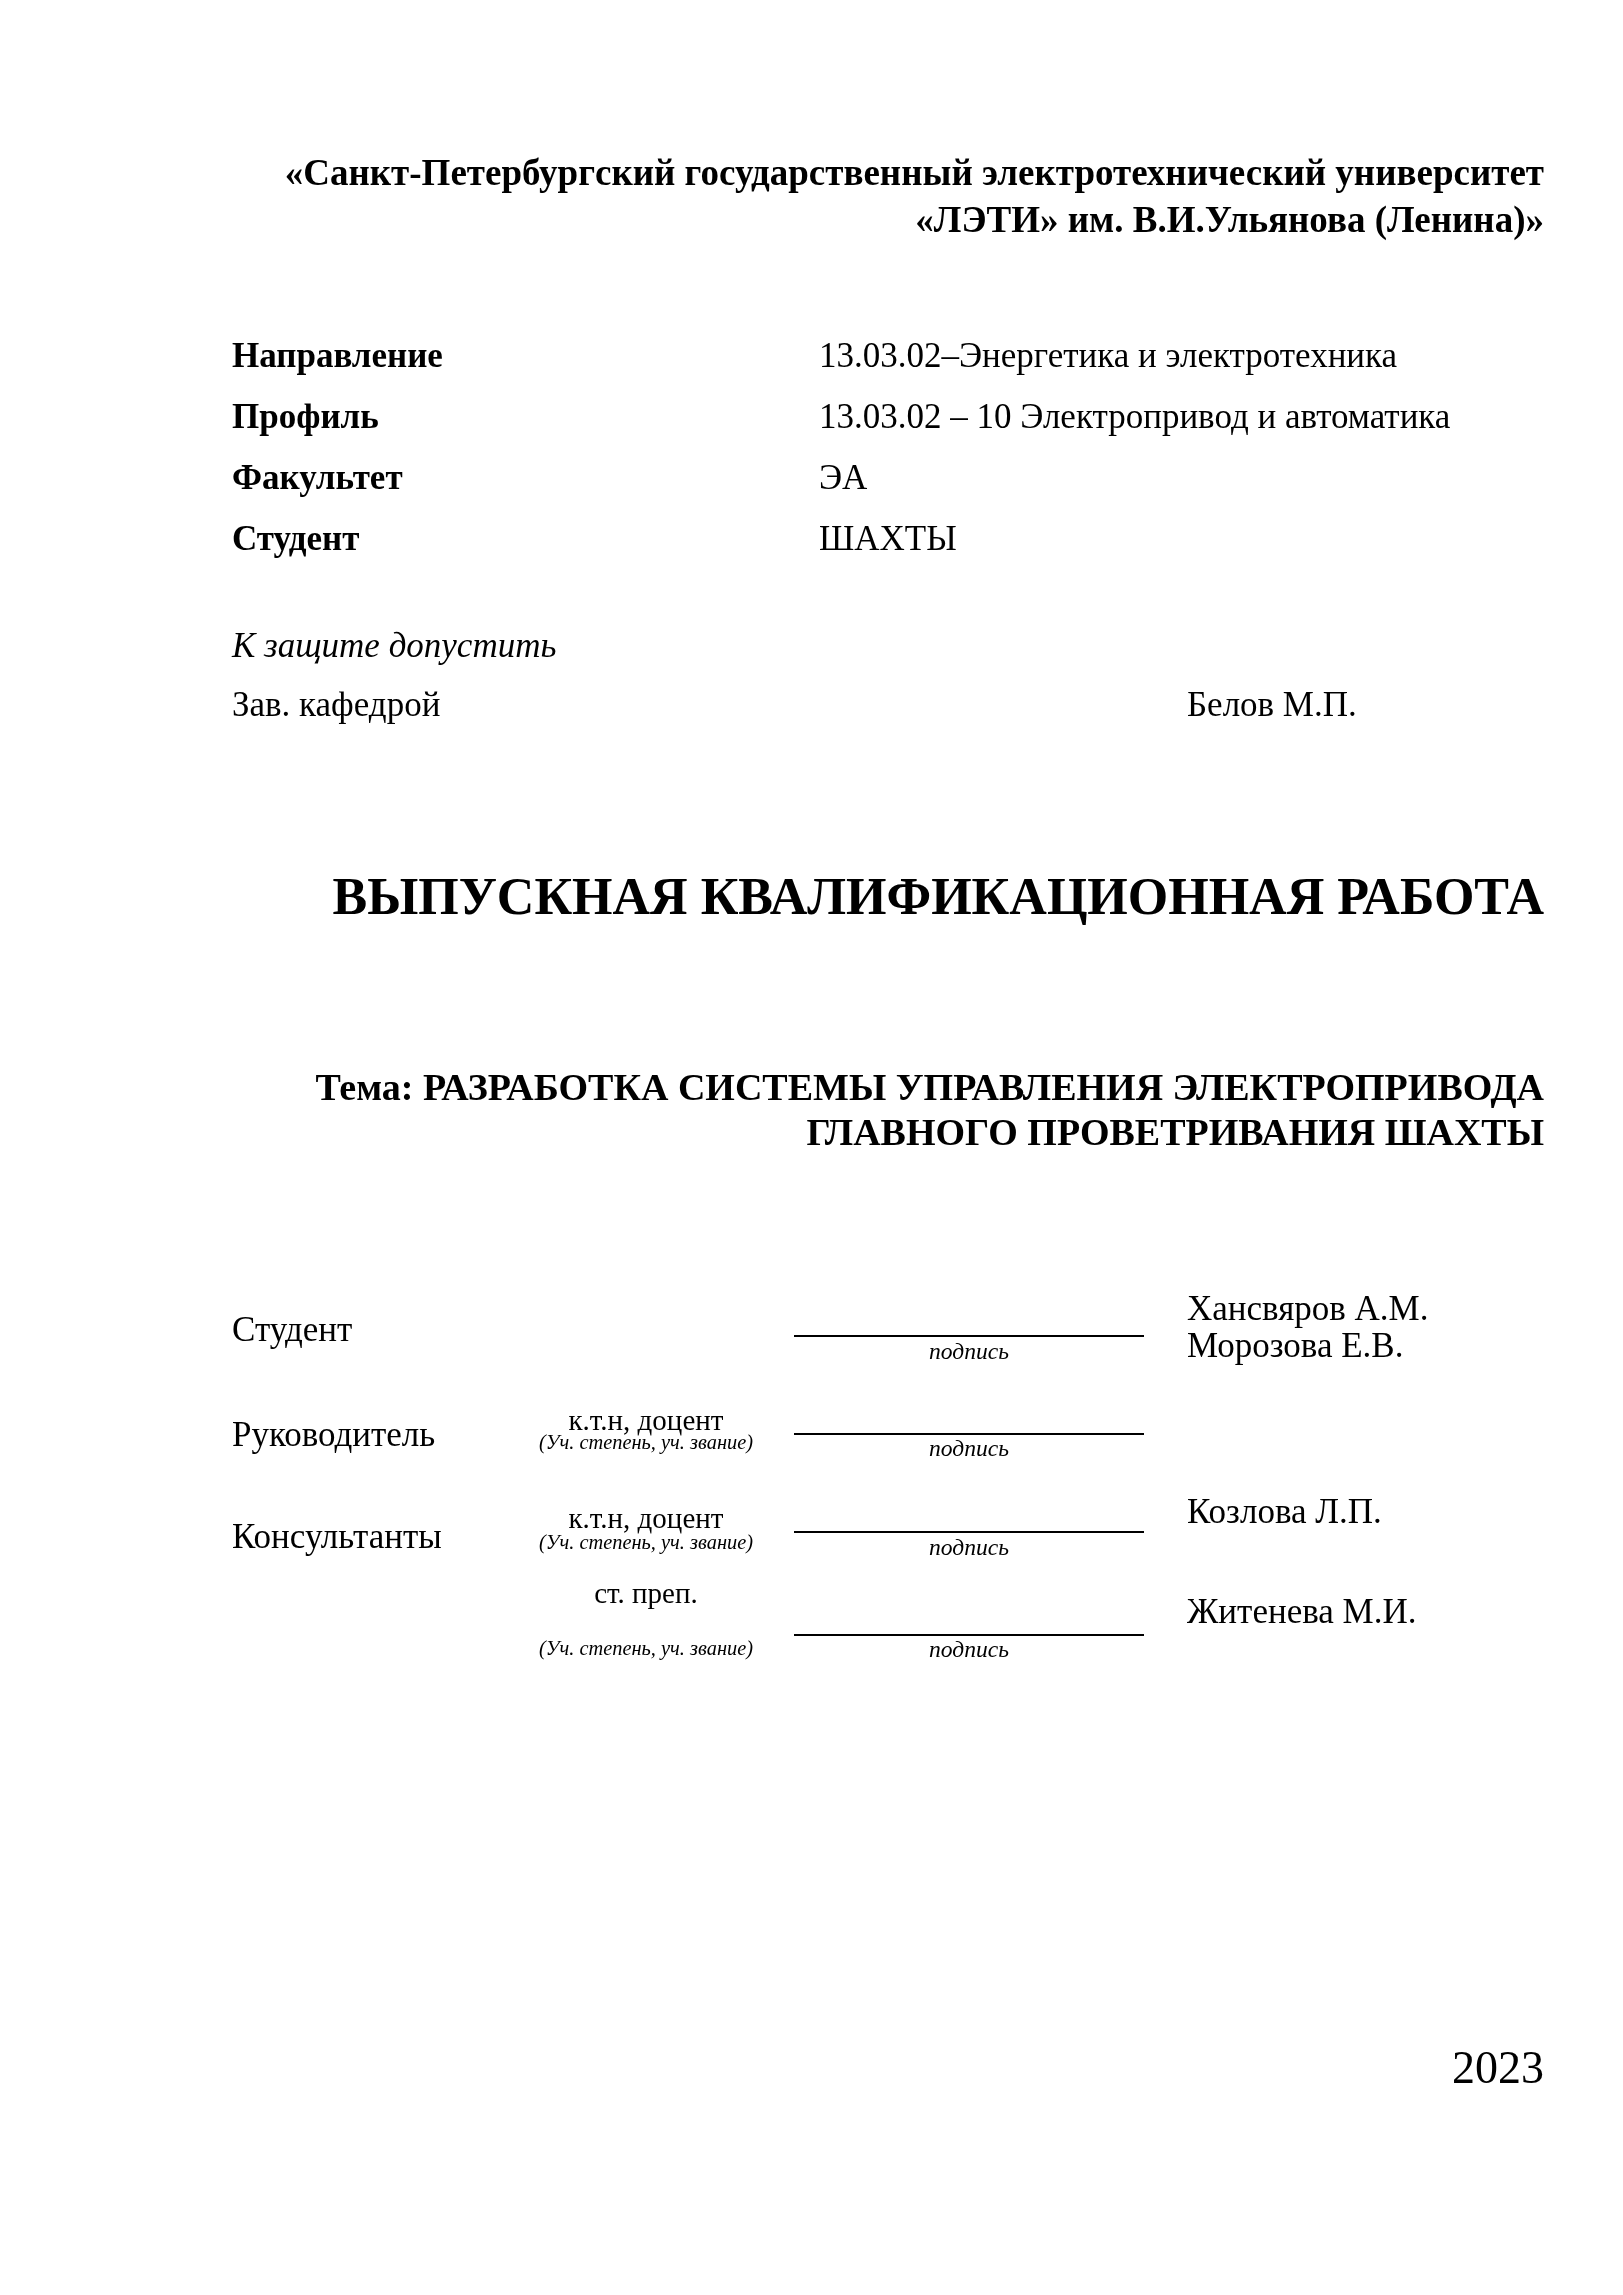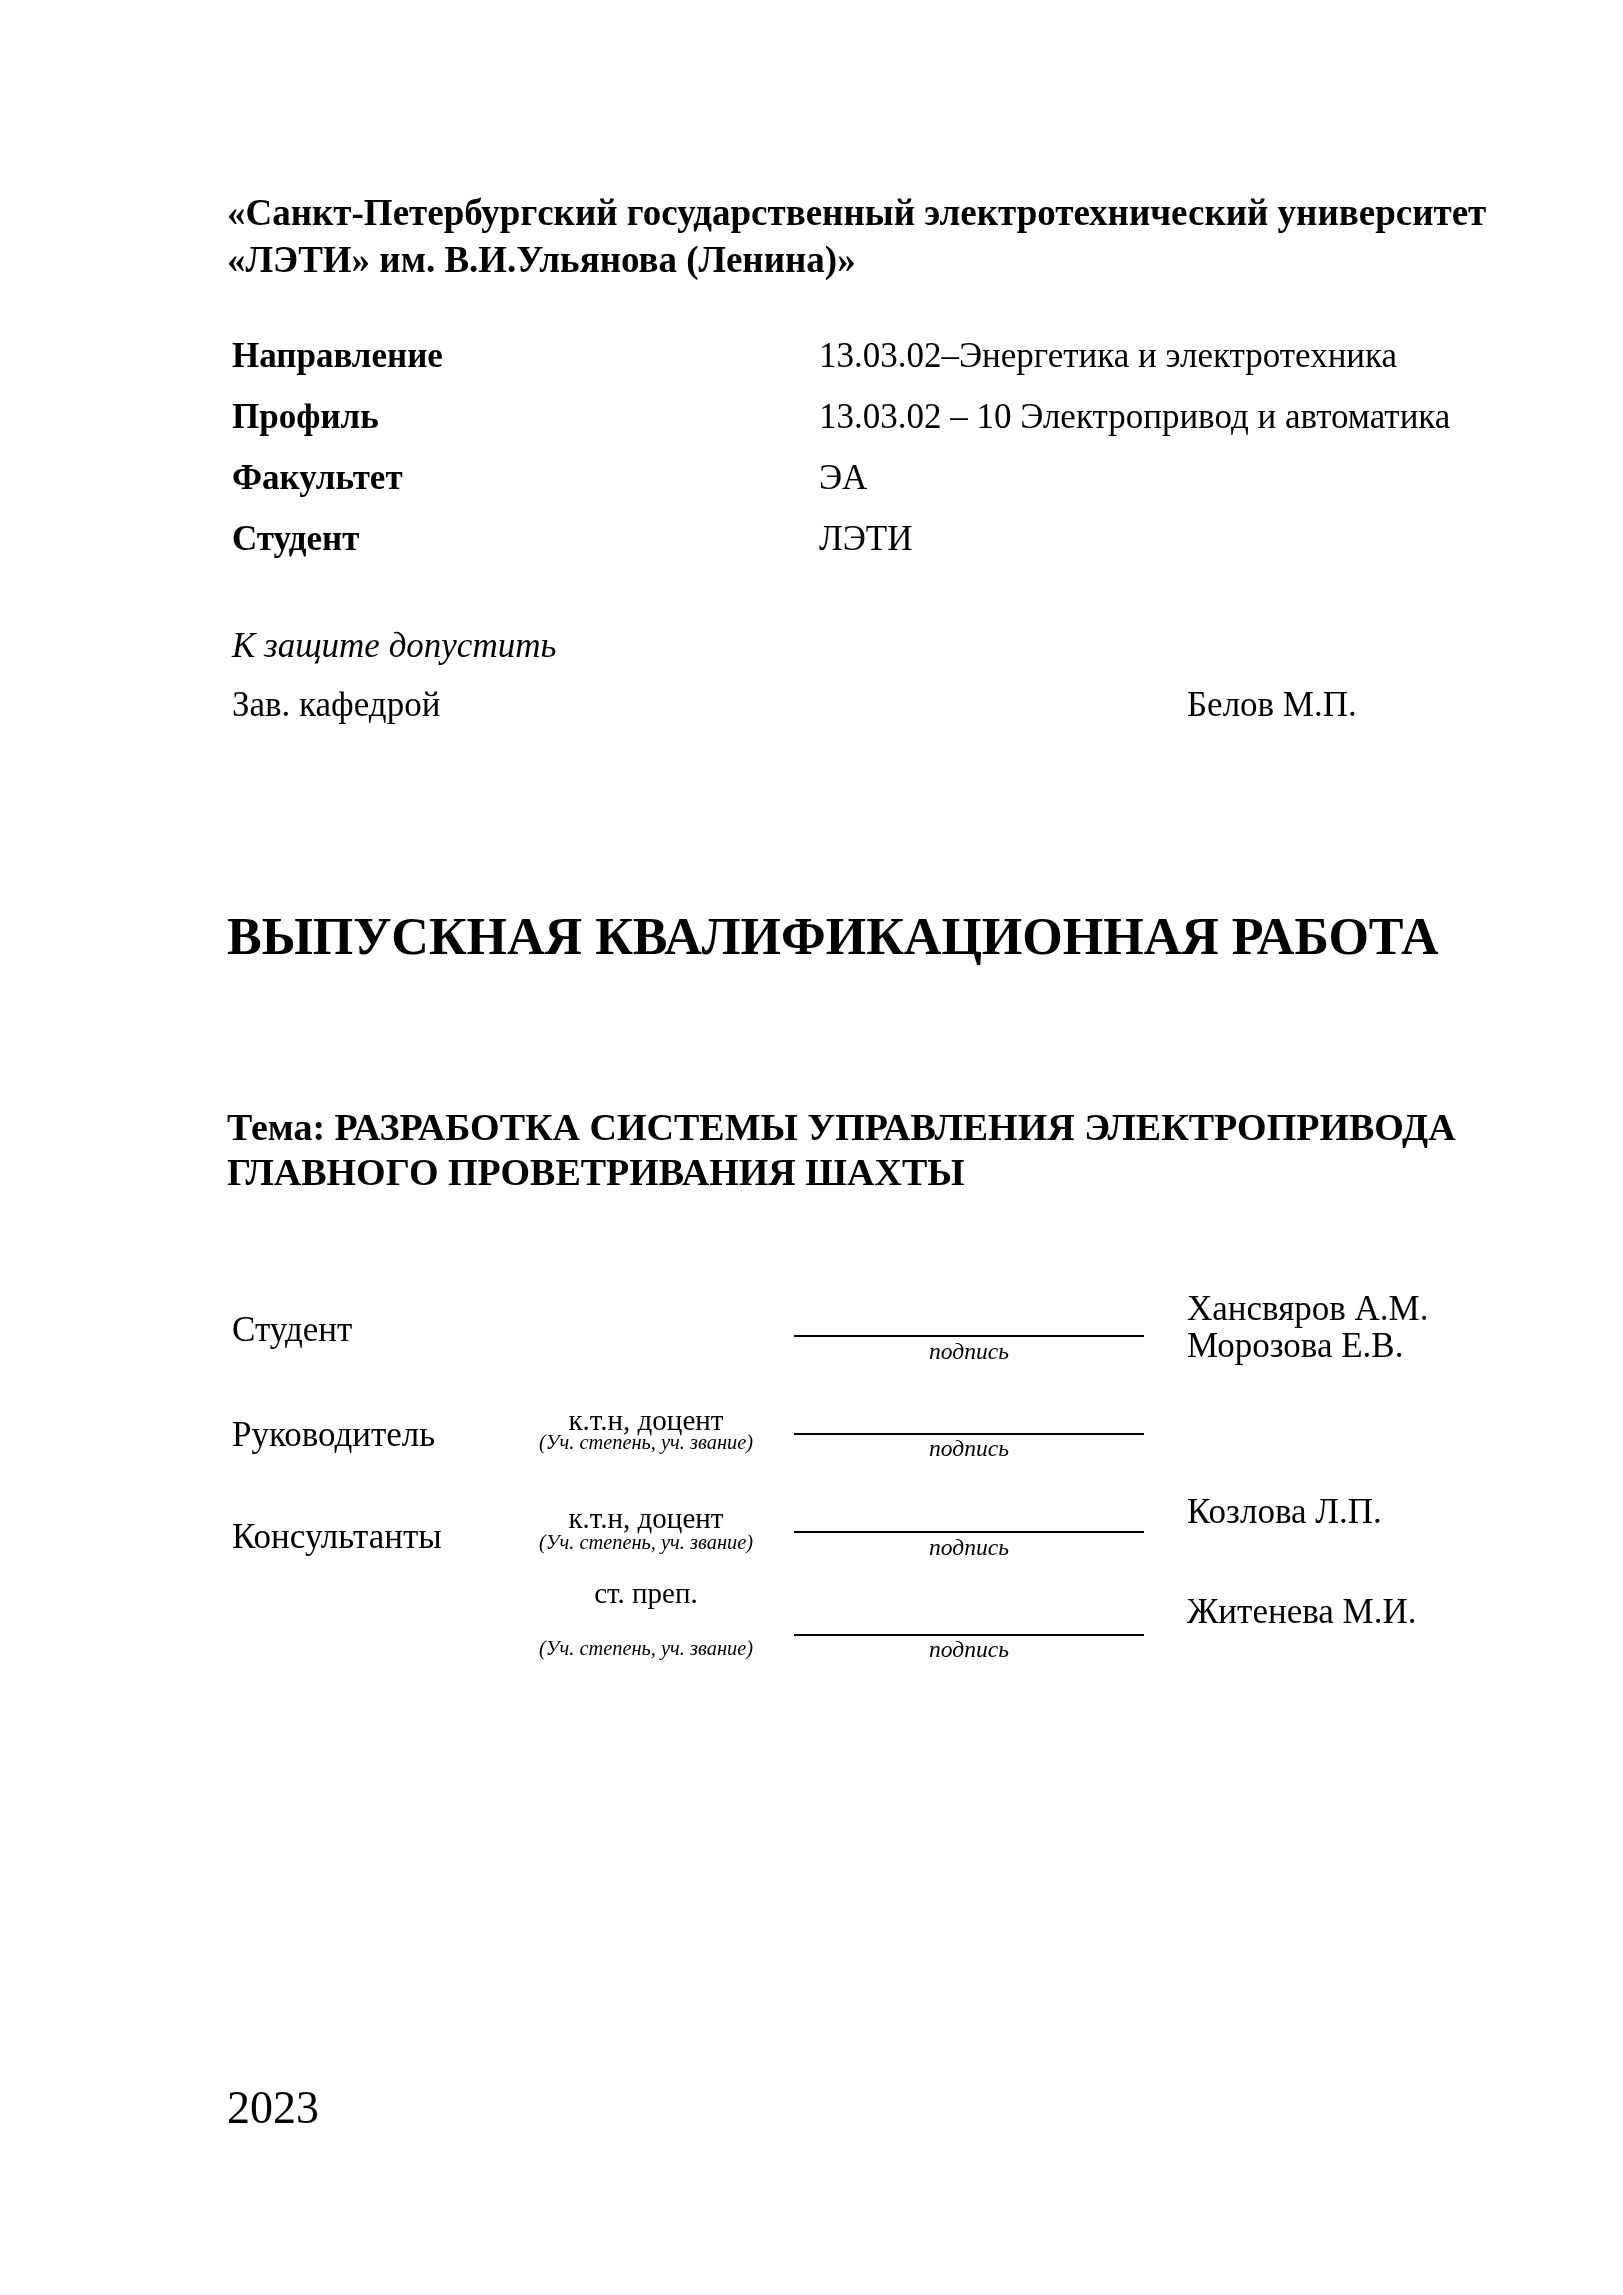--- a/index.html
+++ b/index.html
@@ -13,24 +13,23 @@
     height: 2295px;
     background: #ffffff;
     font-family: "Liberation Serif", "DejaVu Serif", serif;
     color: #000000;
     overflow: hidden;
   }
   .abs { position: absolute; }
 
   
   .center-block {
-    left: 227px;
+    left: 217px;
     width: 1327px;
-    text-align: left;
-    margin-top: 40px;
+    text-align: right;
   }
 
   .header-block {
     top: 149px;
     font-size: 37px;
     line-height: 47px;
     font-weight: bold;
   }
 
   .meta-label {
@@ -141,21 +140,21 @@
   <div class="abs meta-label" style="top:338px">Направление</div>
   <div class="abs meta-value" style="top:338px">13.03.02–Энергетика и электротехника</div>
 
   <div class="abs meta-label" style="top:399px">Профиль</div>
   <div class="abs meta-value" style="top:399px">13.03.02 – 10 Электропривод и автоматика</div>
 
   <div class="abs meta-label" style="top:460px">Факультет</div>
   <div class="abs meta-value" style="top:460px">ЭА</div>
 
   <div class="abs meta-label" style="top:521px">Студент</div>
-  <div class="abs meta-value" style="top:521px">ЛЭТИ</div>
+  <div class="abs meta-value" style="top:521px">ШАХТЫ</div>
 
   <div class="abs approve-phrase">К защите допустить</div>
   <div class="abs dept-role">Зав. кафедрой</div>
   <div class="abs dept-name">Белов М.П.</div>
 
   <div class="abs center-block main-title">
     <div>ВЫПУСКНАЯ КВАЛИФИКАЦИОННАЯ РАБОТА</div>
   </div>
 
   <div class="abs center-block theme-block">

